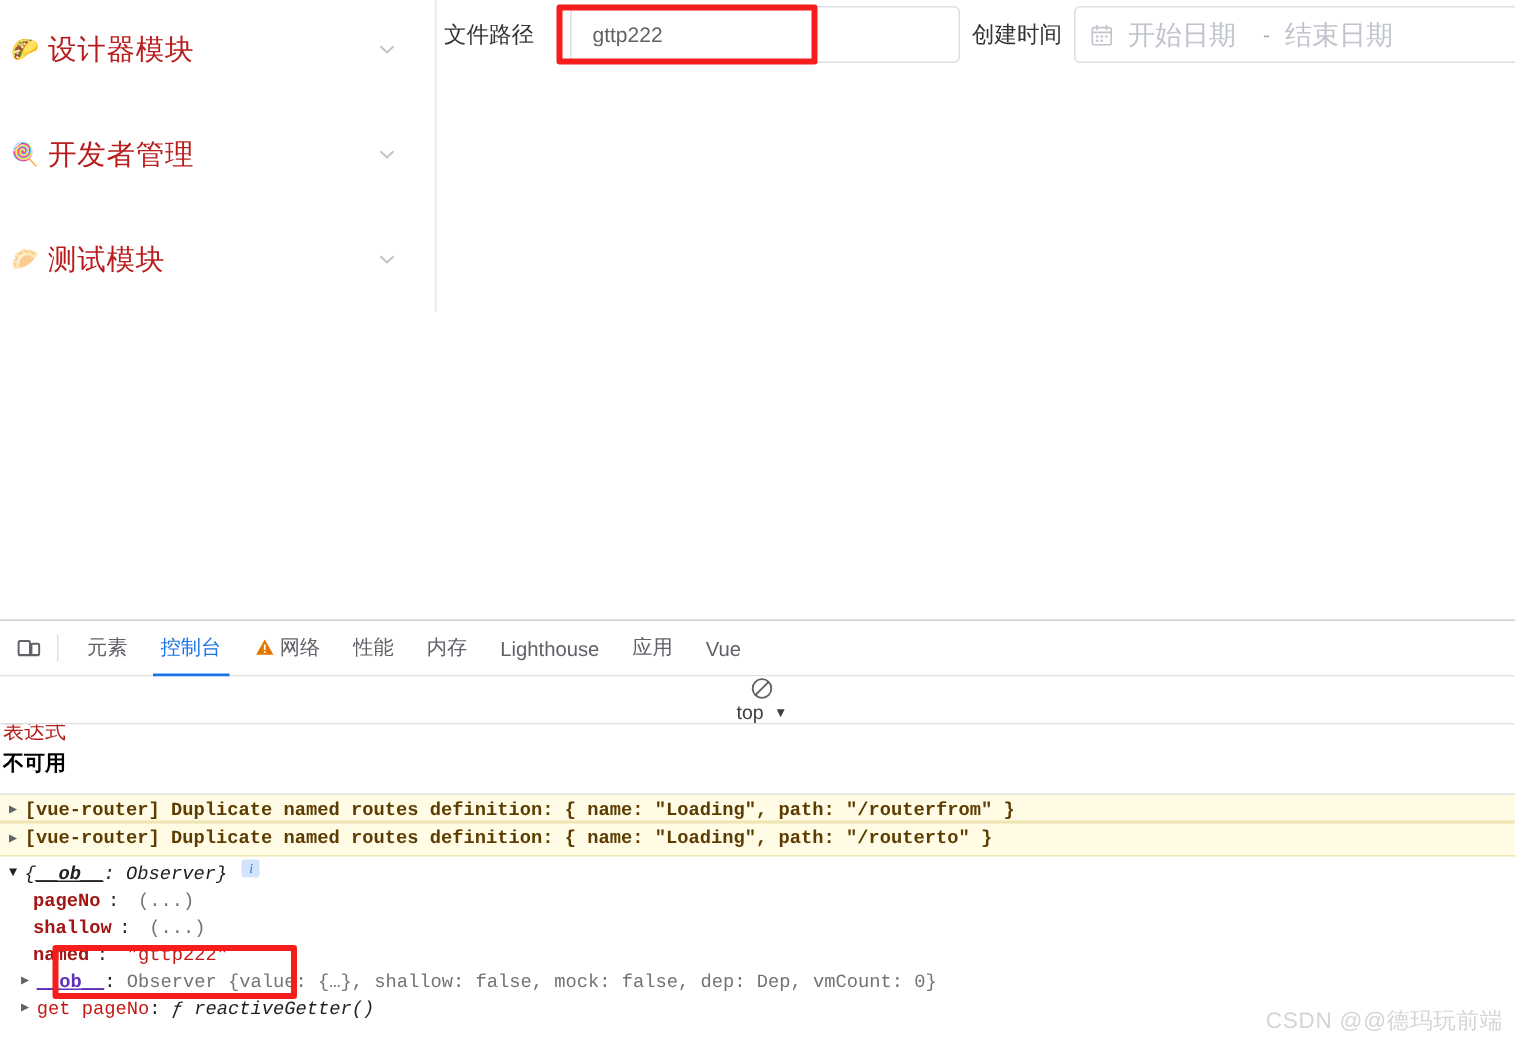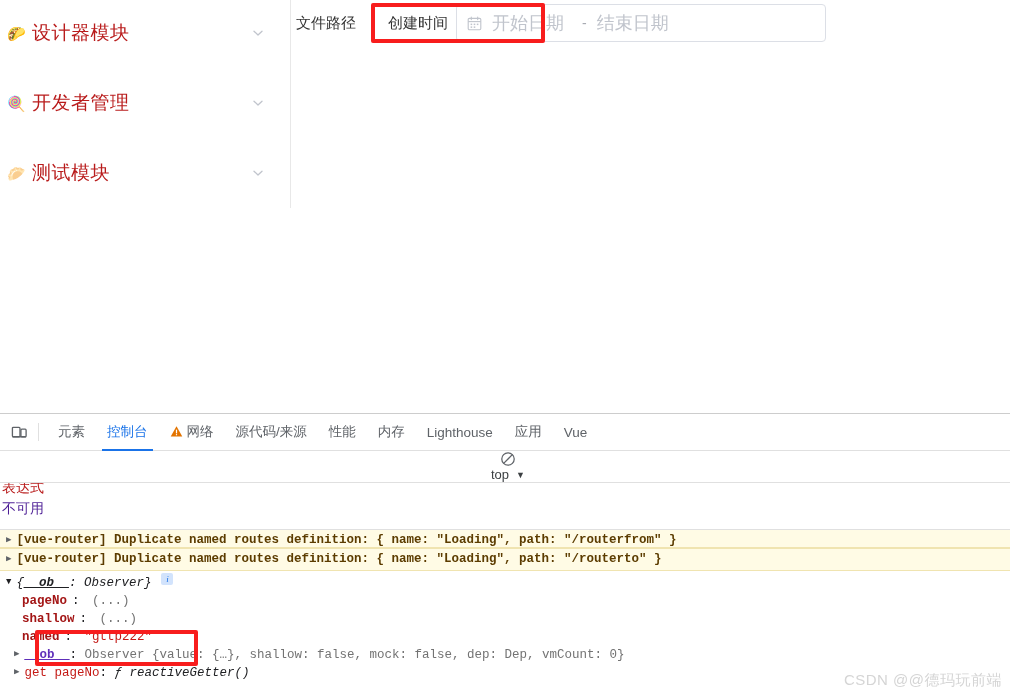--- a/index.html
+++ b/index.html
@@ -112,21 +112,21 @@
   .filter-input {
     flex:1; height:20px; margin-left:8px; margin-right:0;
     border:1px solid #1a73e8; border-radius:4px; background:#fff;
     font-size:12px; color:#202124; padding:0 6px; outline:none;
     font-family:"Liberation Sans", sans-serif;
   }
 
   
   .live-exp { position:relative; height:47px; background:#fff; border-bottom:1px solid #e0e0e0; overflow:hidden; }
   .le-title { position:absolute; left:2px; top:-4px; font-size:14px; color:#b91c1c; }
-  .le-value { position:absolute; left:2px; top:17px; font-size:14px; color:#4c1d95; }
+  .le-value { position:absolute; left:2px; top:17px; font-size:14px; color:#000000;font-weight:bold; }
 
   
   .console-body { position:relative; background:#fff; }
   .msg-row {
     position:relative; display:flex; align-items:flex-start; gap:5px;
     font-family:"Liberation Mono", monospace; font-size:12.5px;
     padding:2px 4px 2px 6px; line-height:17px;
   }
   .msg-row.warn { background:#fffbe5; border-top:1px solid #f0e4b0; border-bottom:1px solid #f0e4b0; color:#5c3c00; }
   .msg-row.warn.clipped { border-top:none; }
@@ -198,20 +198,23 @@
               <path d="M3 5.2 L7 9 L11 5.2" fill="none" stroke="currentColor" stroke-width="1.3" stroke-linecap="round" stroke-linejoin="round"></path>
             </svg>
         </span>
       </div>
     </div>
 
     <div class="side-divider"></div>
 
     <div class="form-row">
       <span class="f-label path">文件路径</span>
+      <span class="inp-wrap">
+        <input class="text-input" type="text" value="gttp222" style="">
+      </span>
 
       <span class="f-label time">创建时间</span>
       <div class="date-picker">
         <span class="cal-ico">
           <svg viewBox="0 0 15 15" width="15" height="15">
             <rect x="1.2" y="2.4" width="12.6" height="11.4" rx="1.2" fill="none" stroke="currentColor" stroke-width="1.1"></rect>
             <line x1="1.2" y1="5.6" x2="13.8" y2="5.6" stroke="currentColor" stroke-width="1.1"></line>
             <line x1="4.3" y1="1.1" x2="4.3" y2="3.6" stroke="currentColor" stroke-width="1.1" stroke-linecap="round"></line>
             <line x1="10.7" y1="1.1" x2="10.7" y2="3.6" stroke="currentColor" stroke-width="1.1" stroke-linecap="round"></line>
             <rect x="3.6" y="7.6" width="1.6" height="1.5" fill="currentColor"></rect>
@@ -252,23 +255,20 @@
         <span class="warn-tri">
           <svg viewBox="0 0 14 14" width="13" height="13">
             <path d="M7 1.4 L13.2 12.4 L0.8 12.4 Z" fill="#e37400"></path>
             <rect x="6.35" y="5" width="1.3" height="4" fill="#fff"></rect>
             <rect x="6.35" y="9.8" width="1.3" height="1.3" fill="#fff"></rect>
           </svg>
         </span>
         <span>网络</span>
       </div>
       <div class="dt-tab">
-        <span>源代码/来源</span>
-      </div>
-      <div class="dt-tab">
         <span>性能</span>
       </div>
       <div class="dt-tab">
         <span>内存</span>
       </div>
       <div class="dt-tab">
         <span>Lighthouse</span>
       </div>
       <div class="dt-tab">
         <span>应用</span>

